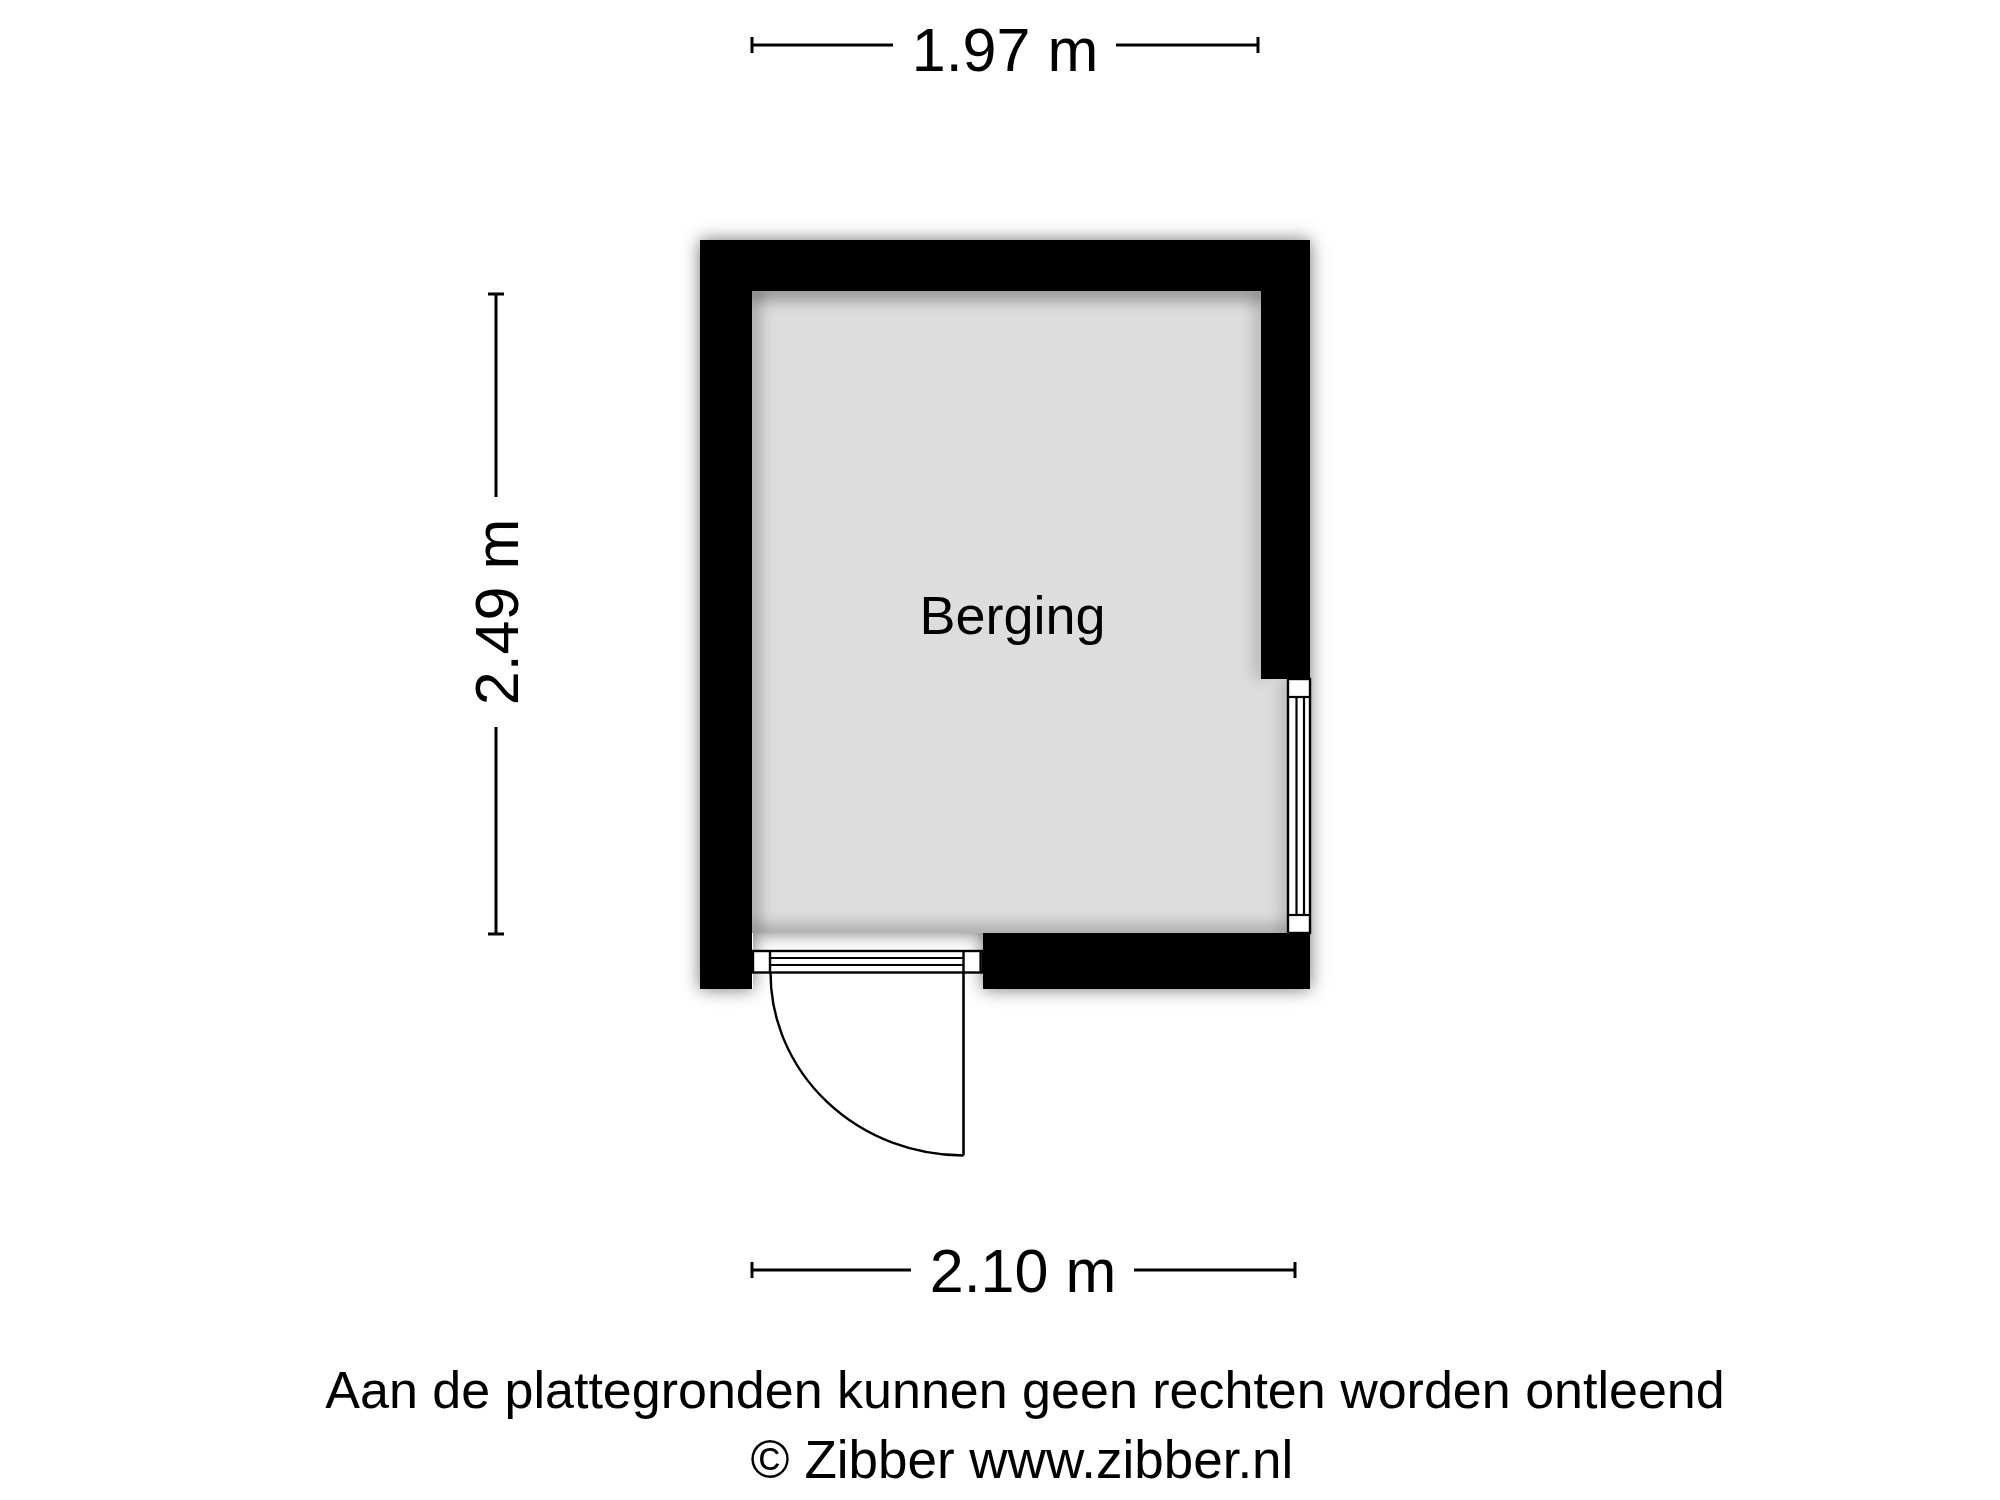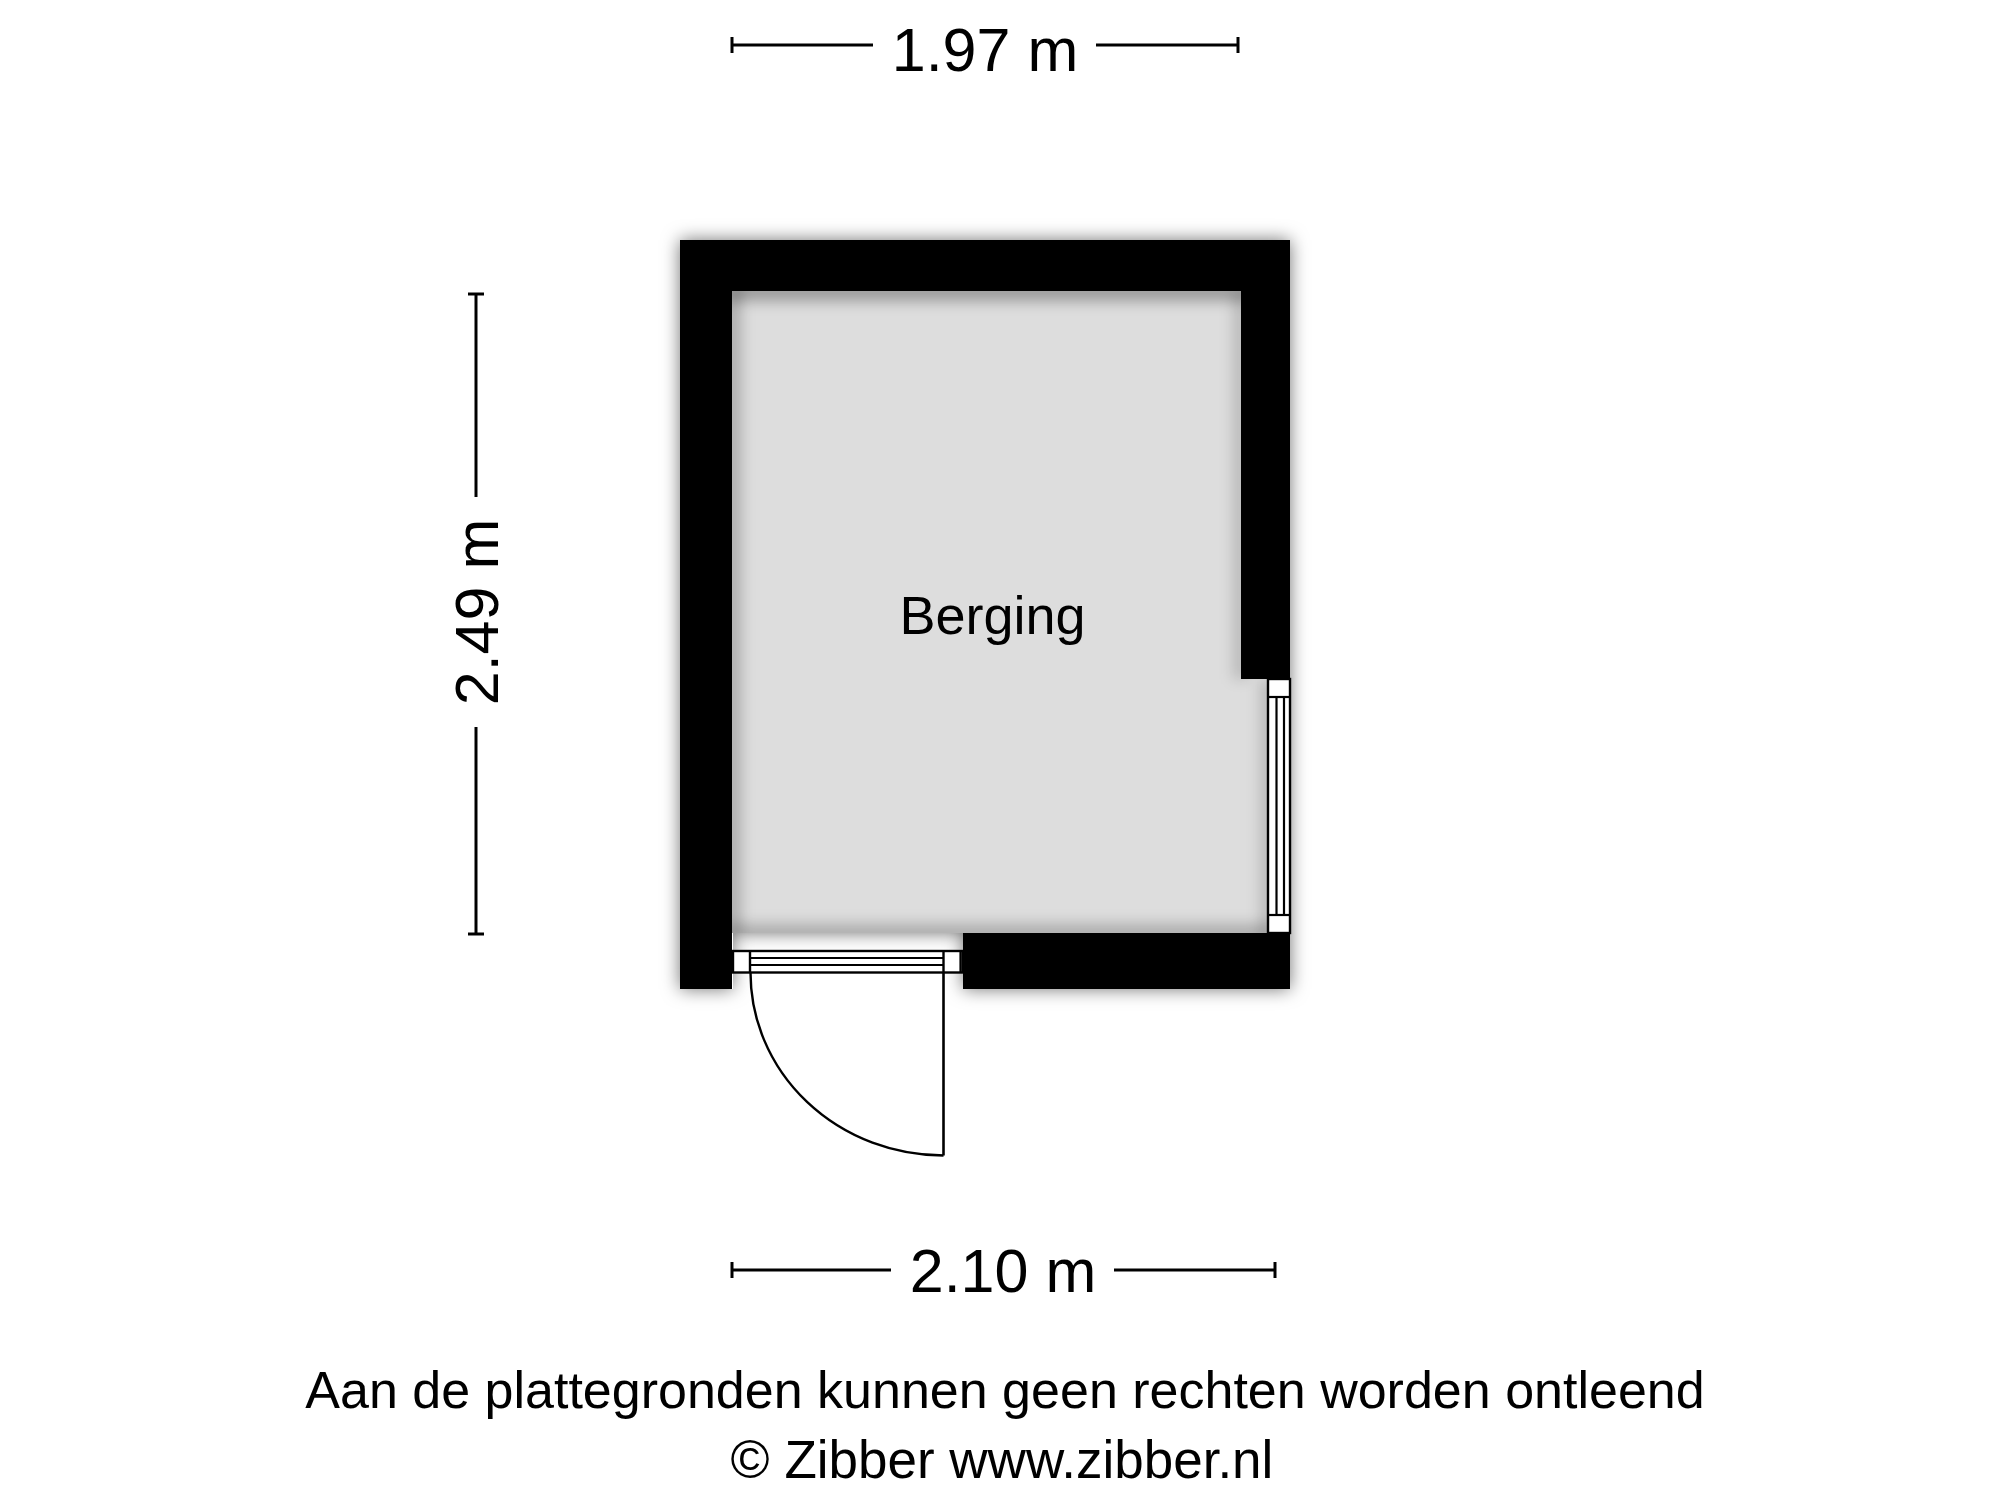--- a/index.html
+++ b/index.html
@@ -1,16 +1,16 @@
 <!DOCTYPE html>
 <html><head>
 <meta charset="utf-8">
 <style>
   html,body{margin:0;padding:0;background:#ffffff;}
-  .page{width:1776px;height:1500px;position:relative;overflow:hidden;background:#ffffff;}
+  .page{width:1776px;height:1500px;position:relative;overflow:hidden;background:#ffffff;margin-left:20px;}
   text{font-family:"Liberation Sans", sans-serif;fill:#000000;}
 </style>
 </head>
 <body>
 <div class="page">
 <svg width="2000" height="1500" viewBox="0 0 2000 1500" xmlns="http://www.w3.org/2000/svg">
   <defs>
     <filter id="dropsh" x="-10%" y="-10%" width="120%" height="120%">
       <feDropShadow dx="0" dy="0" stdDeviation="9" flood-color="#000000" flood-opacity="0.55"></feDropShadow>
     </filter>

